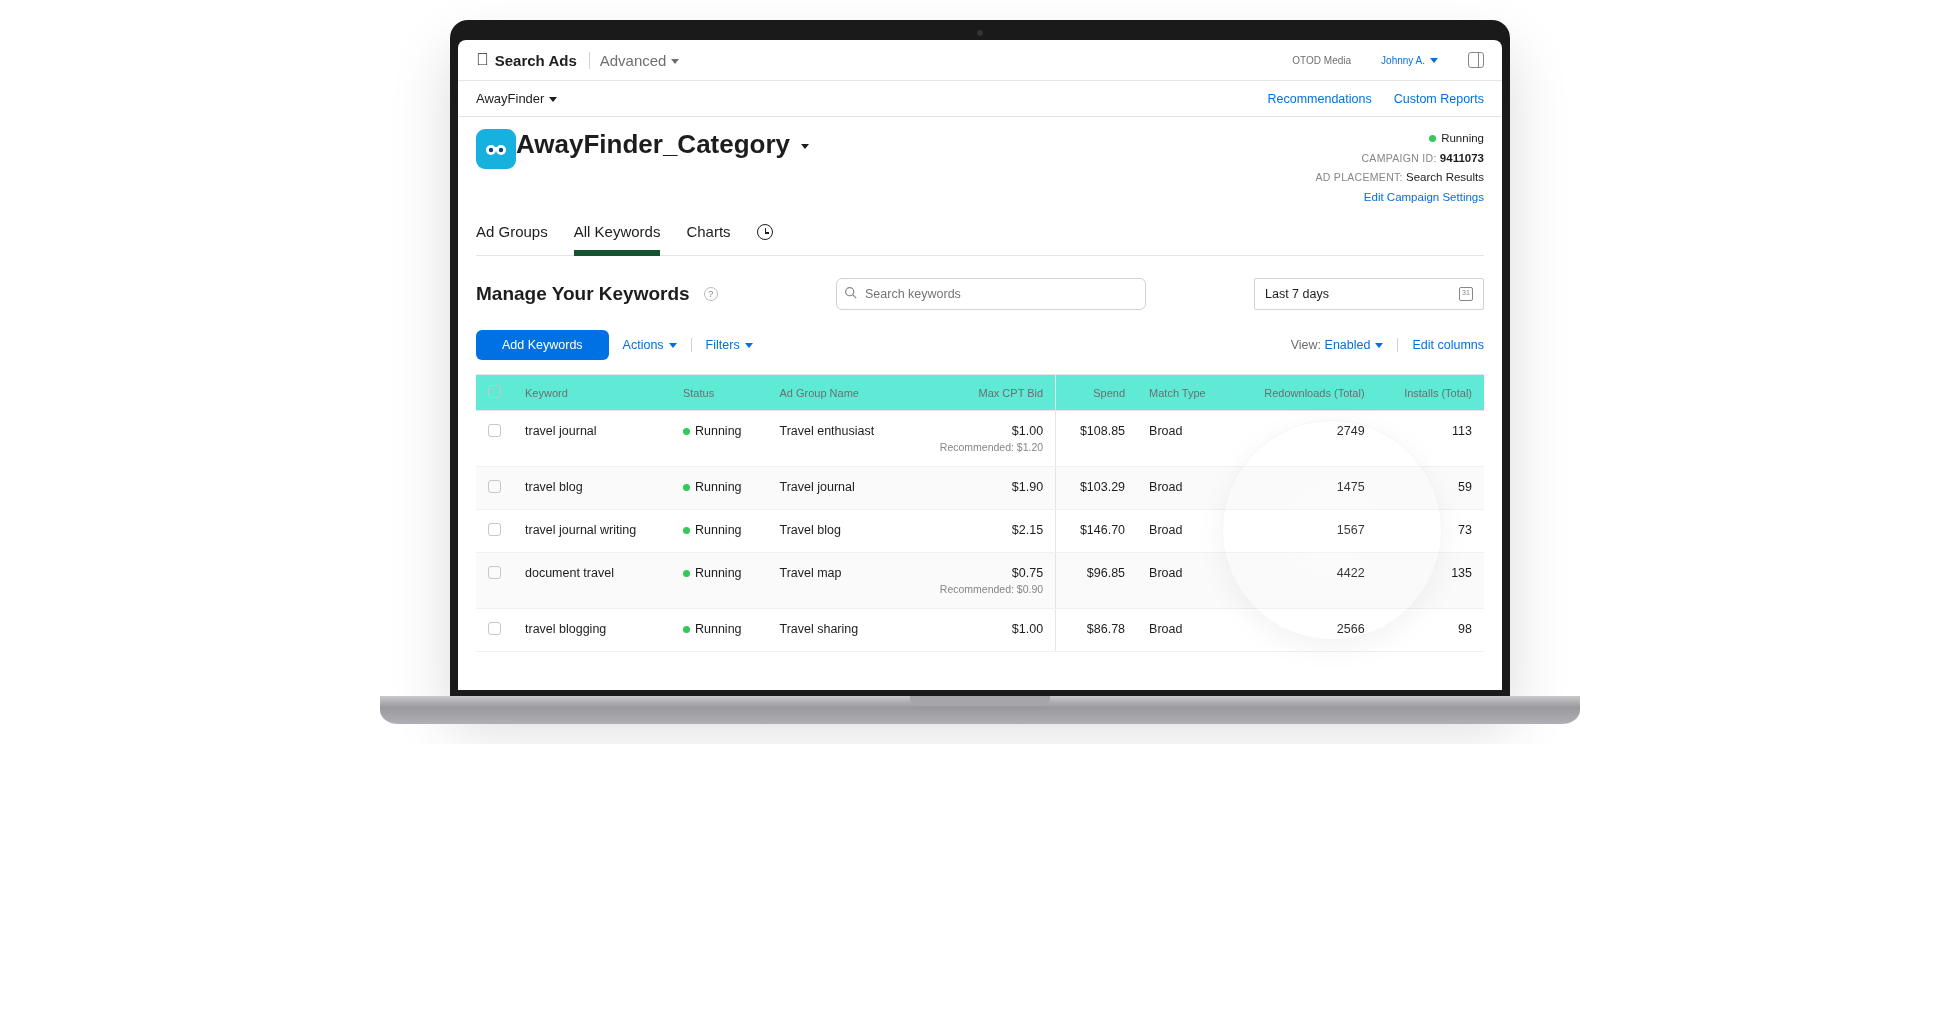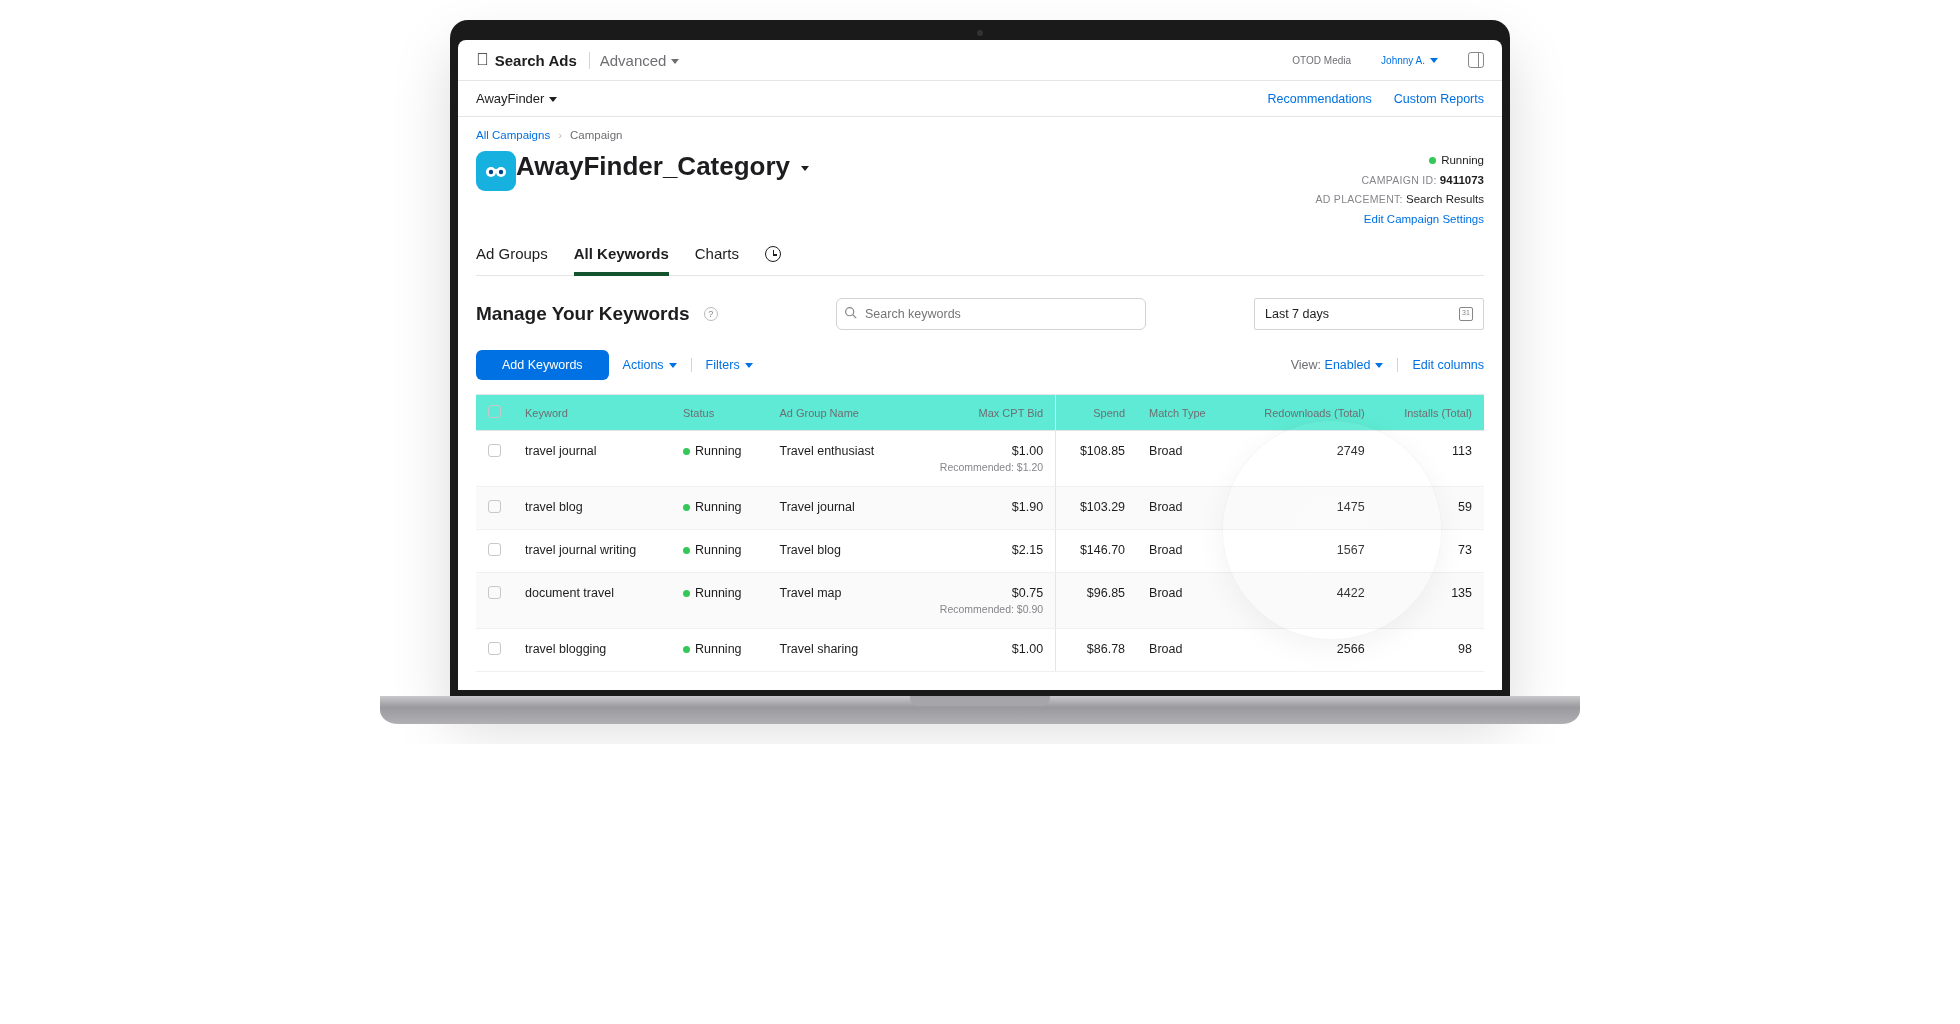--- a/index.html
+++ b/index.html
@@ -26,21 +26,21 @@
 .campaign-head{display:flex;align-items:flex-start;margin-bottom:4px}
 .app-icon{width:40px;height:40px;border-radius:9px;background:#17b1e0;display:flex;align-items:center;justify-content:center}
 .app-icon svg{width:24px;height:24px}
 .camp-title{font-size:26px;font-weight:700;display:flex;align-items:center;gap:6px}
 .camp-title .chev::after{border-top-color:#1d1d1f}
 .camp-meta{margin-left:auto;text-align:right;font-size:11.5px;line-height:1.7}
 .status-dot{display:inline-block;width:7px;height:7px;border-radius:50%;background:#34c759;margin-right:5px;vertical-align:middle}
 .meta-label{color:#86868b;font-size:10.5px;letter-spacing:.3px}
 .tabs{display:flex;gap:26px;border-bottom:1px solid #e5e5e5;margin-top:6px}
 .tab{padding:10px 0;font-size:15px;color:#1d1d1f;cursor:pointer}
-.tab.active{font-weight:700;border-bottom:4px solid #14532d;margin-bottom:-1px}
+.tab.active{font-weight:400;border-bottom:6px solid #14532d;margin-bottom:-1px}
 .hist-icon{width:16px;height:16px;border:1.5px solid #1d1d1f;border-radius:50%;position:relative;display:inline-block;vertical-align:-3px}
 .hist-icon::before{content:"";position:absolute;left:7px;top:3px;width:1.5px;height:5px;background:#1d1d1f}
 .hist-icon::after{content:"";position:absolute;left:7px;top:7px;width:4px;height:1.5px;background:#1d1d1f}
 .subtabs{display:flex;gap:26px;border-bottom:1px solid #e5e5e5}
 .subtab{padding:10px 0;font-size:12.5px;color:#6e6e73;cursor:pointer}
 .subtab.active{color:#1d1d1f;font-weight:500;border-bottom:2px solid #1d1d1f;margin-bottom:-1px}
 .section-row{display:flex;align-items:center;gap:14px;padding:22px 0 14px}
 .section-title{font-size:19px;font-weight:600}
 .help{width:14px;height:14px;border:1px solid #bbb;border-radius:50%;display:inline-flex;align-items:center;justify-content:center;font-size:9px;color:#86868b}
 .search{flex:0 0 310px;margin-left:auto}
@@ -95,25 +95,20 @@
     <div class="subbar">
       <span class="chev" style="font-size:13px">AwayFinder</span>
       <div class="subbar-right">
         <span class="link">Recommendations</span>
         <span class="link">Custom Reports</span>
       </div>
     </div>
 
     <div class="content">
 
-      <div class="crumbs">
-        <span class="link">All Campaigns</span>
-        <span class="sep">›</span>
-        <span class="muted">Campaign</span>
-      </div>
 
       <div class="campaign-head">
         <div class="app-icon">
           <svg viewBox="0 0 24 24">
                   <circle cx="7" cy="13" r="5" fill="#fff"></circle>
                   <circle cx="17" cy="13" r="5" fill="#fff"></circle>
                   <circle cx="7" cy="13" r="2.2" fill="#048"></circle>
                   <circle cx="17" cy="13" r="2.2" fill="#048"></circle>
                   <rect x="10" y="10" width="4" height="2.5" fill="#fff"></rect>
                 </svg>

